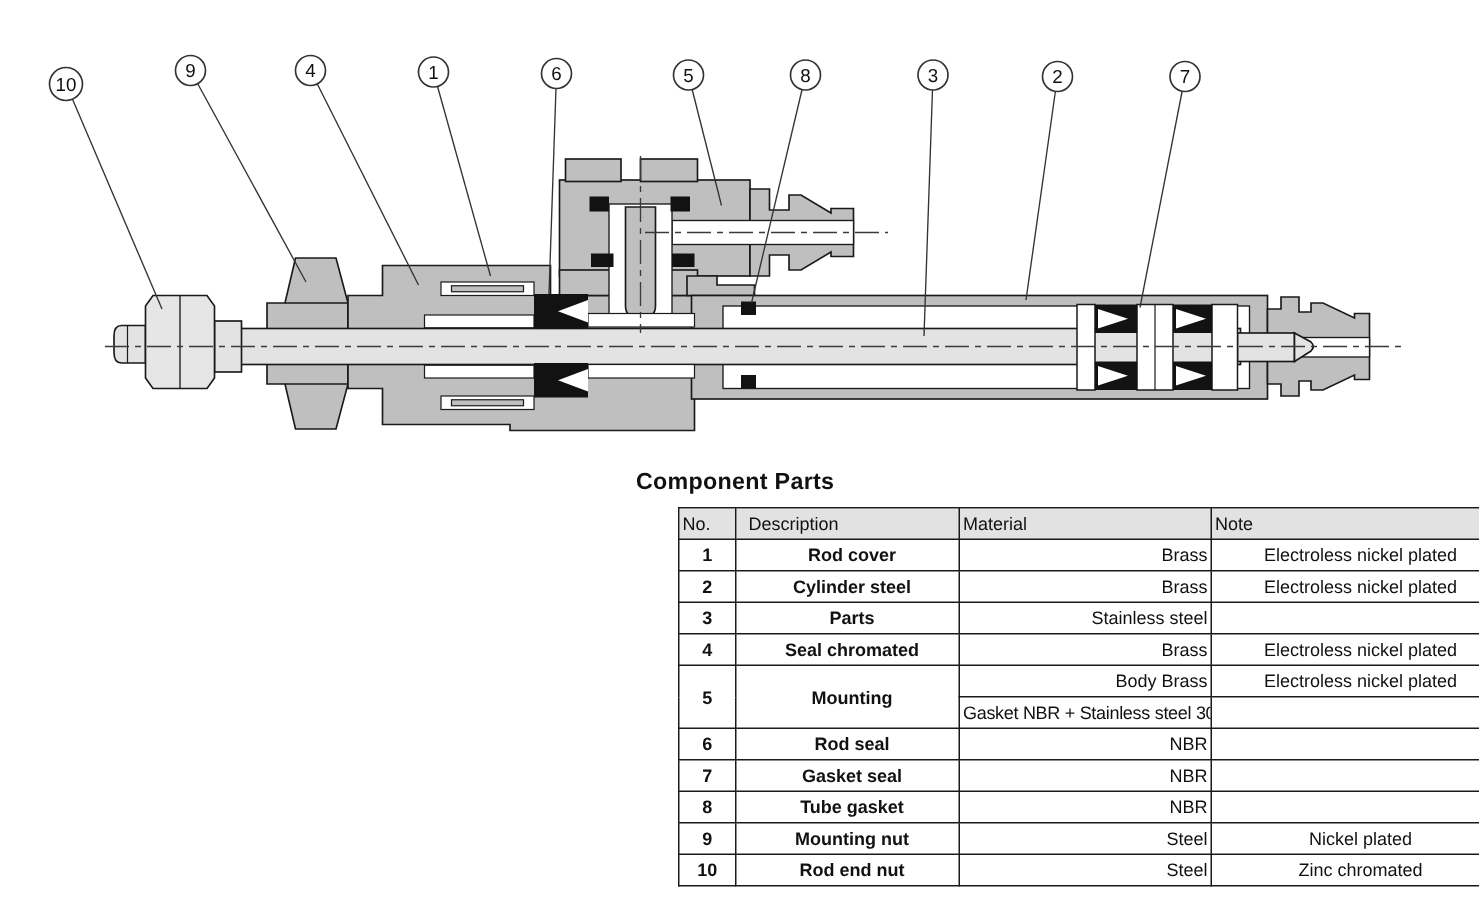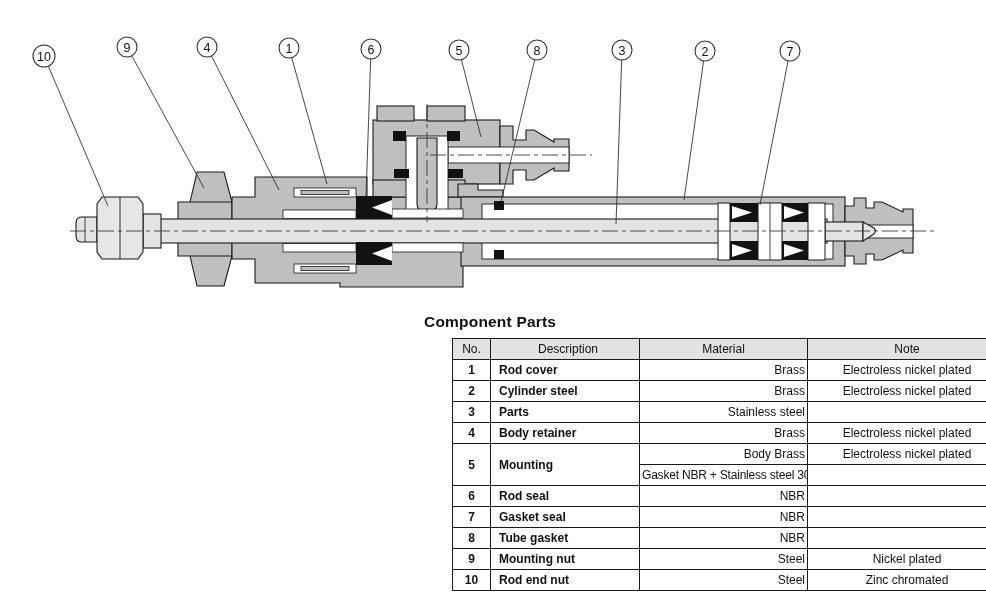--- a/index.html
+++ b/index.html
@@ -14,23 +14,23 @@
     font-size:15.5px; font-weight:bold; letter-spacing:0.2px;
   }
   table.parts {
     position:absolute; left:452px; top:338px; width:530px;
     border-collapse:collapse; table-layout:fixed;
   }
   .parts th, .parts td {
     border:1px solid #1a1a1a; height:20px; padding:0 2px;
     font-size:12px; line-height:1; overflow:hidden; white-space:nowrap;
   }
-  .parts th { background:#e2e2e2; font-weight:normal; text-align:center; }
+  .parts th { background:#e2e2e2; font-weight:normal; text-align:left; }
   .c-no   { width:33px;  text-align:center; font-weight:bold; }
-  .c-desc { width:138px; text-align:left; padding-left:8px !important; font-weight:bold; }
+  .c-desc { width:138px; text-align:center; padding-left:8px !important; font-weight:bold; }
   .c-mat  { width:163px; text-align:right; }
   .c-note { width:194px; text-align:center; }
   .sub-small { font-size:9.5px; letter-spacing:-0.2px; }
 </style>
 </head>
 <body>
 
 <svg id="diagram" width="986" height="312" viewBox="0 0 986 312">
 
   <g stroke="#1a1a1a" stroke-width="1.1">
@@ -212,21 +212,21 @@
     <td class="c-note">Electroless nickel plated</td>
   </tr>
   <tr>
     <td class="c-no">3</td>
     <td class="c-desc">Parts</td>
     <td class="c-mat">Stainless steel</td>
     <td class="c-note"></td>
   </tr>
   <tr>
     <td class="c-no">4</td>
-    <td class="c-desc">Body retainer</td>
+    <td class="c-desc">Seal chromated</td>
     <td class="c-mat">Brass</td>
     <td class="c-note">Electroless nickel plated</td>
   </tr>
   <tr>
     <td class="c-no" rowspan="2">5</td>
     <td class="c-desc" rowspan="2">Mounting</td>
     <td class="c-mat">Body Brass</td>
     <td class="c-note">Electroless nickel plated</td>
   </tr>
   <tr>

